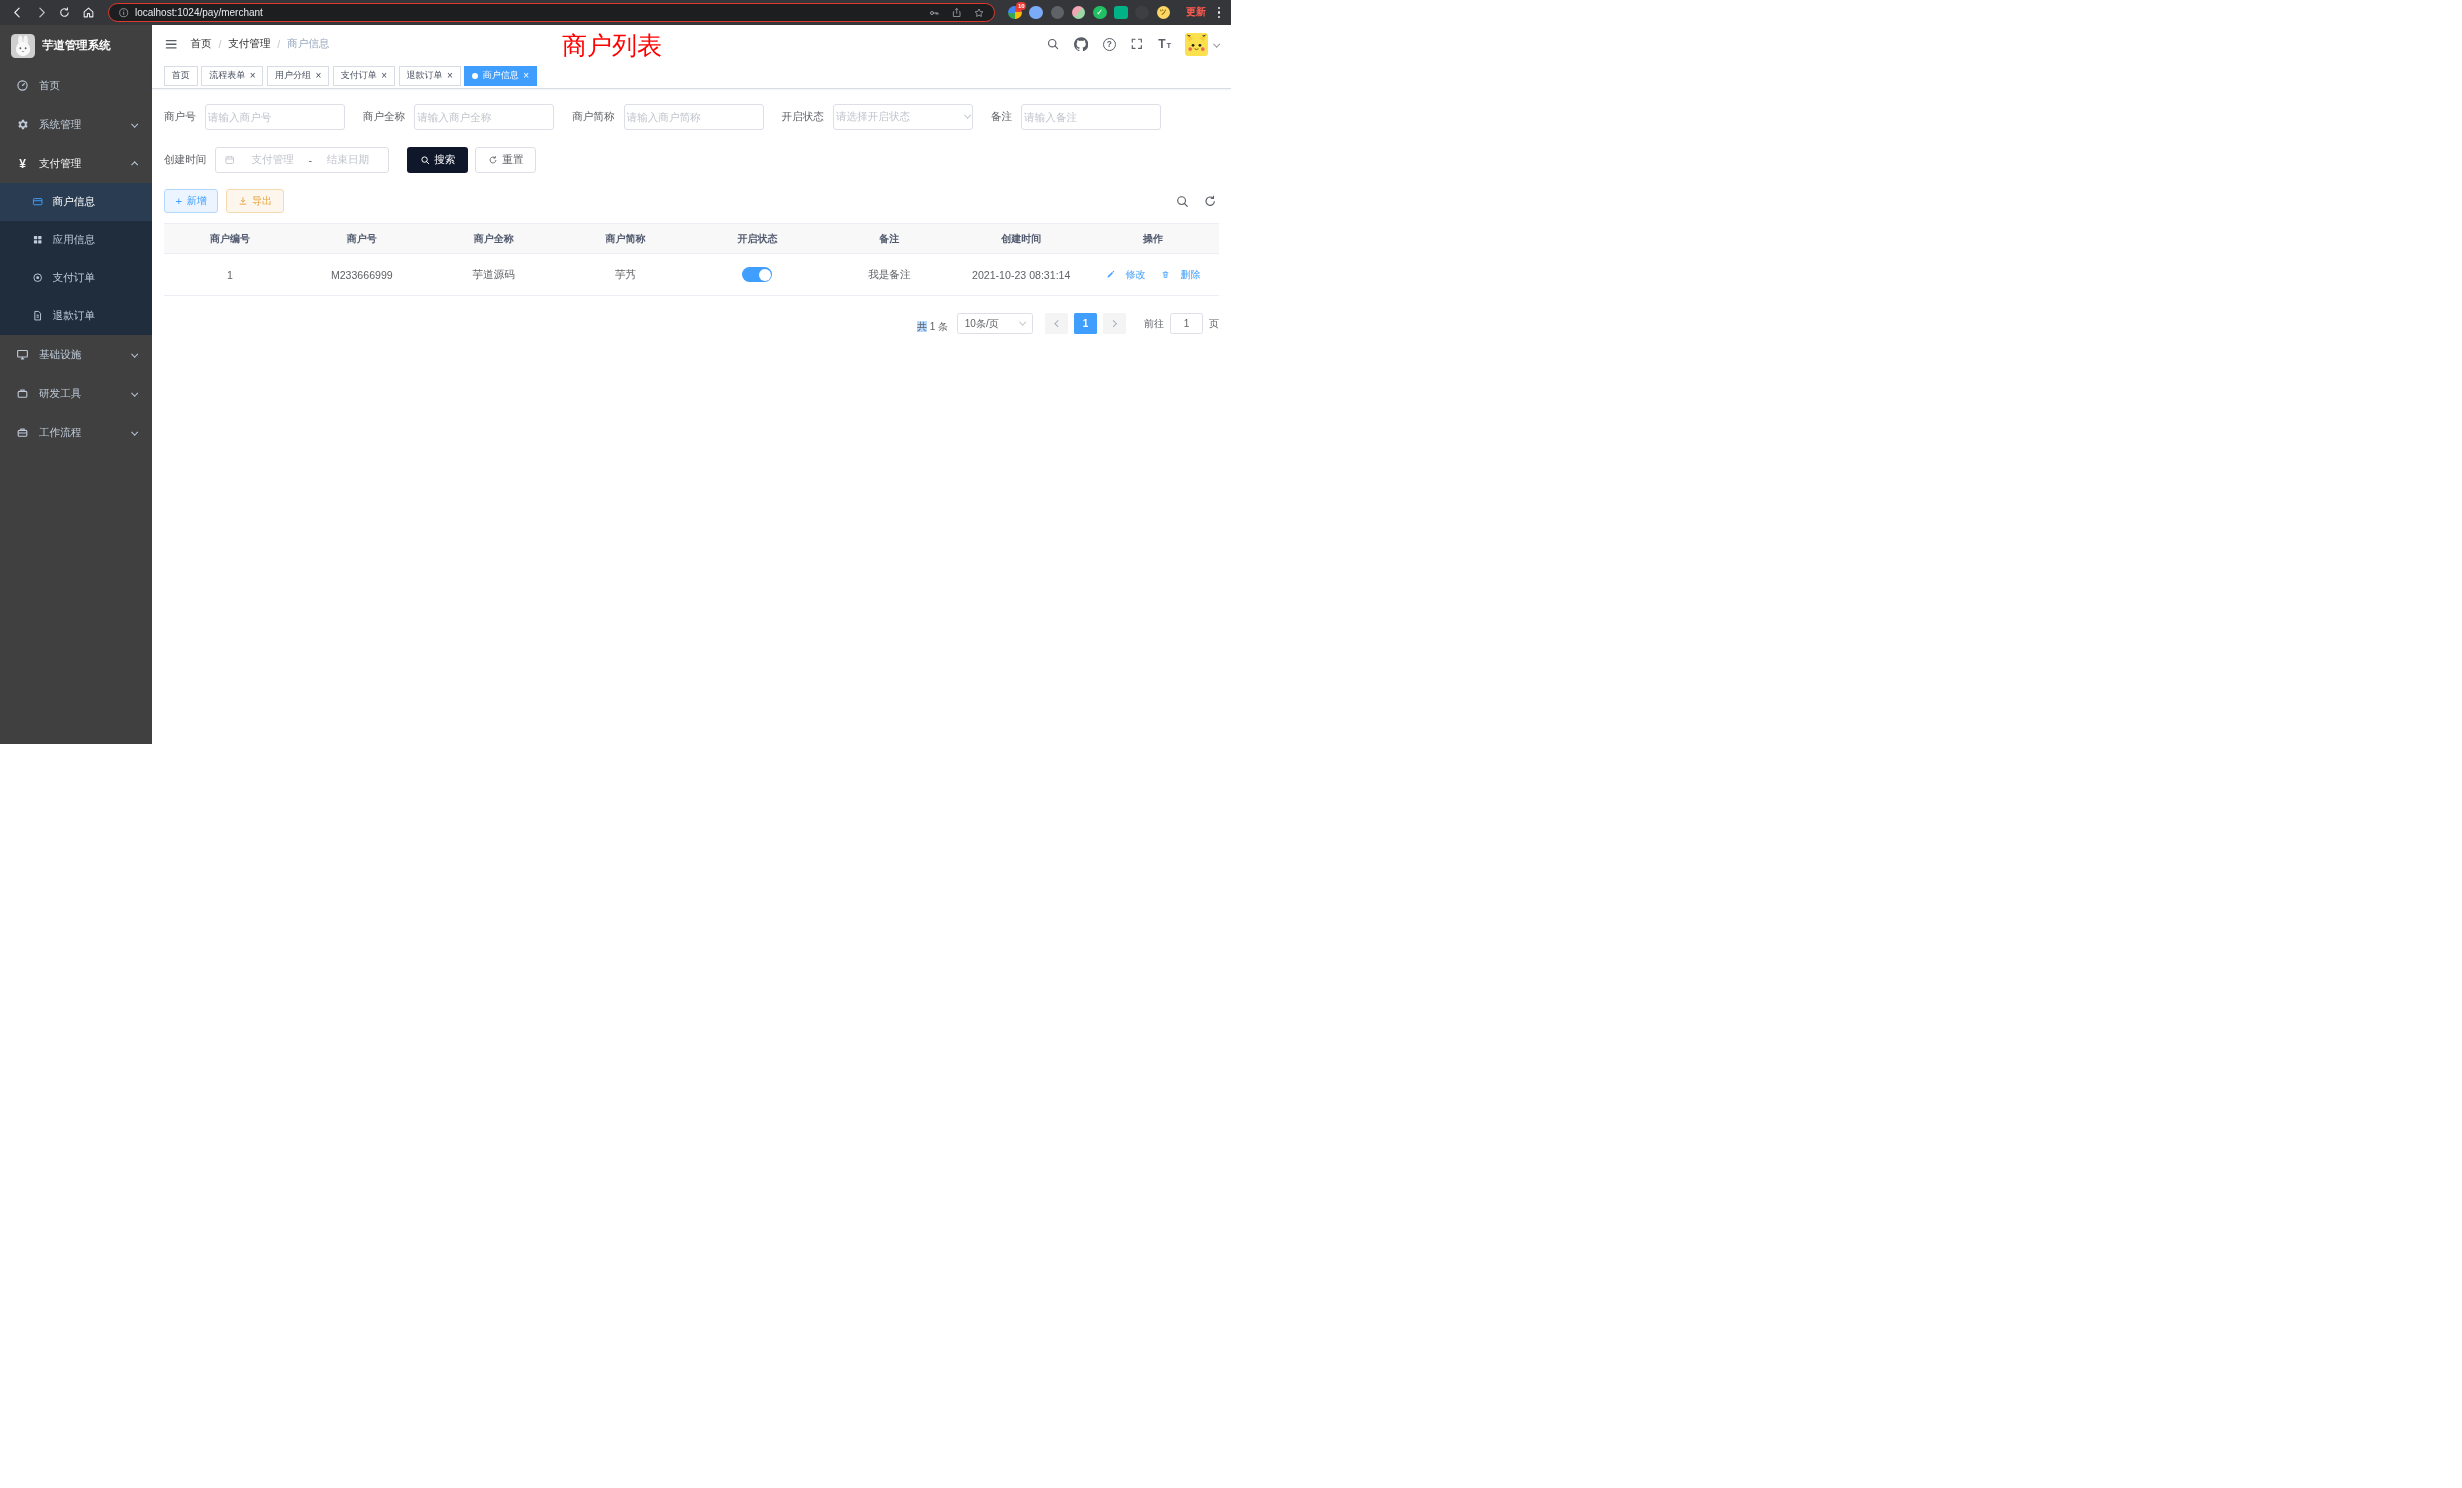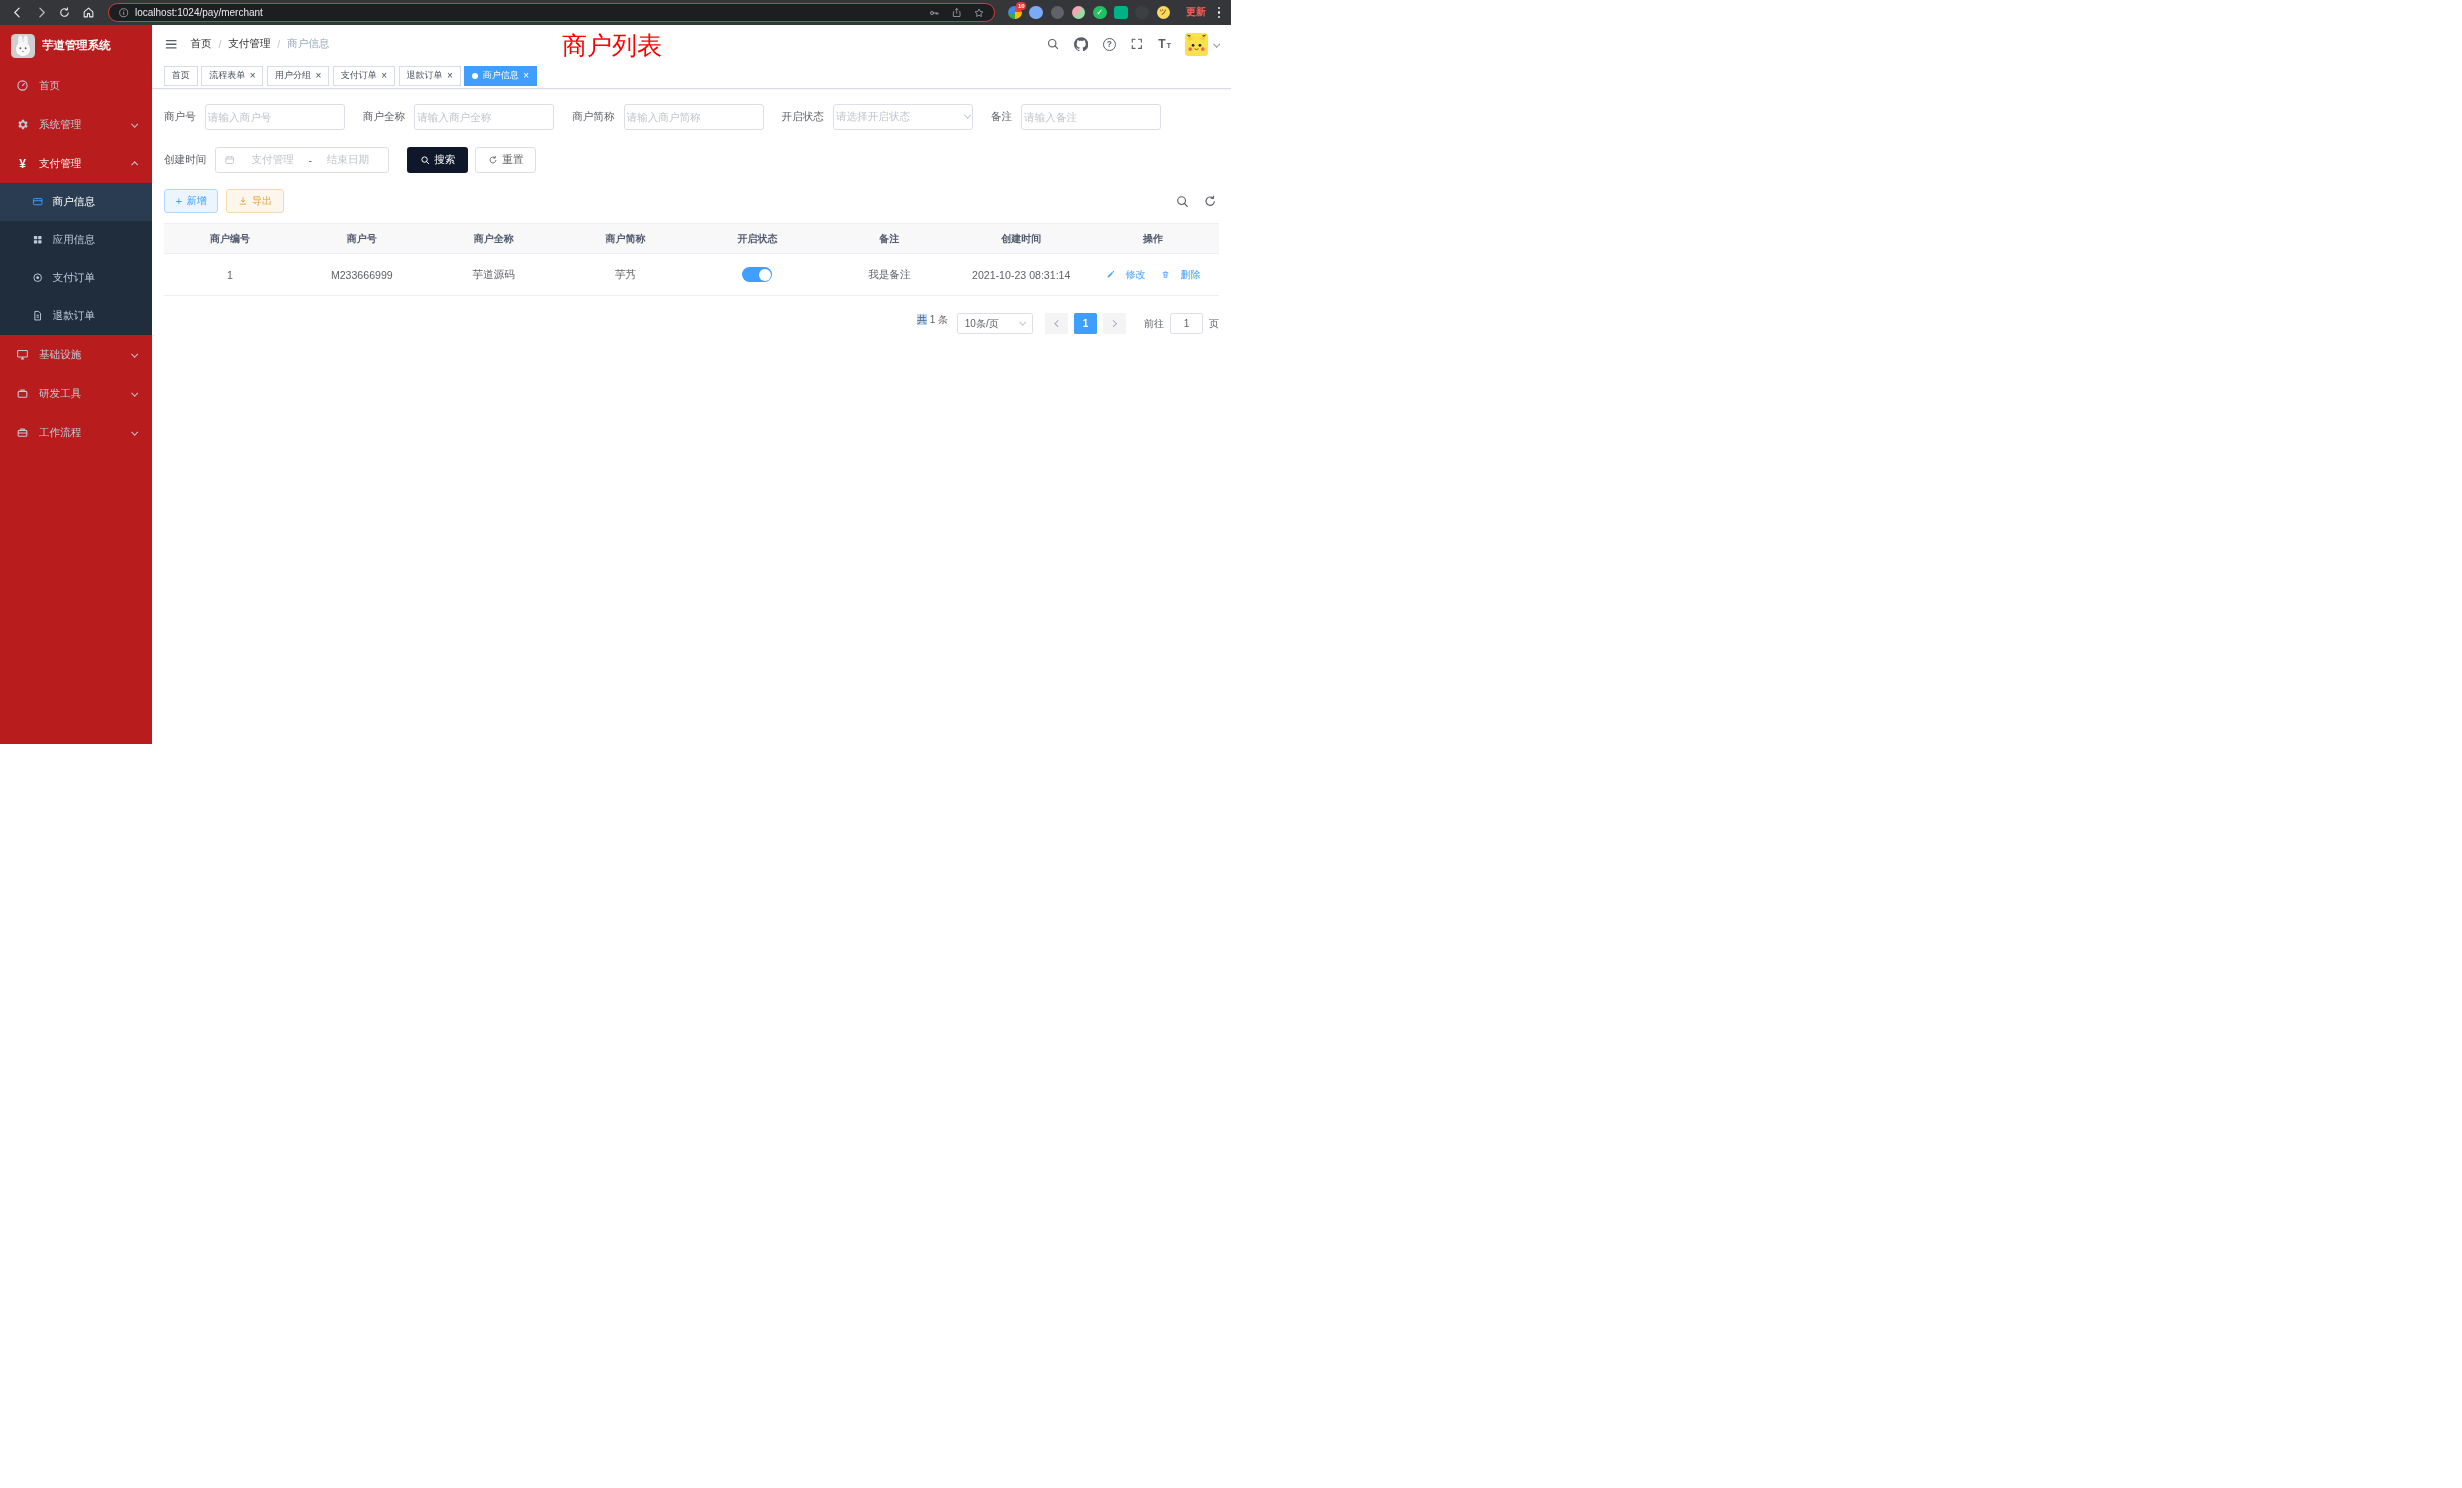--- a/index.html
+++ b/index.html
@@ -20,21 +20,21 @@
   .ext .glyph { position:absolute; inset:0; display:flex; align-items:center; justify-content:center; color:#fff; font-size:8.3px; font-weight:700; }
   .badge { position:absolute; top:-3.8px; right:-4.5px; background:#e53935; color:#fff; font-size:6px; line-height:8.3px; min-width:10px; text-align:center; border-radius:4.5px; padding:0 1.5px; font-weight:700; }
   .update-label { color:#ff5b50; font-size:10px; font-weight:600; margin-left:16px; cursor:pointer; white-space:nowrap; }
   .kebab { display:flex; flex-direction:column; gap:1.9px; margin-left:9px; padding:3px; cursor:pointer; }
   .kebab i { width:2.3px; height:2.3px; border-radius:50%; background:#e8eaed; }
 
   
   .app { display:flex; height:719px; }
 
   
-  .sidebar { width:152px; flex:0 0 auto; background:#b91c1c; color:#bfcbd9; overflow:hidden; }
+  .sidebar { width:152px; flex:0 0 auto; background:#404040; color:#bfcbd9; overflow:hidden; }
   .logo { display:flex; align-items:center; gap:7.6px; padding:7.6px 10.6px; height:41px; cursor:pointer; }
   .logo-title { color:#fff; font-size:11.4px; font-weight:700; white-space:nowrap; }
   .menu-item { height:39px; display:flex; align-items:center; padding:0 13.6px 0 15px; font-size:10.6px; position:relative; cursor:pointer; white-space:nowrap; }
   .menu-item .micon { width:15px; margin-right:9px; display:flex; justify-content:center; align-items:center; color:#bfcbd9; font-size:12px; }
   .menu-item .mchev { position:absolute; right:15px; color:#bfcbd9; }
   .menu-item.parent-open { color:#f4f4f5; }
   .submenu { background:#1f2d3d; }
   .submenu .menu-item { height:38px; padding-left:30px; }
   .submenu .menu-item .micon { margin-right:7.6px; font-size:10.6px; }
   .submenu .menu-item.active { background:#2a3c52; color:#ffffff; }
@@ -95,21 +95,21 @@
 
   
   table { width:100%; border-collapse:collapse; table-layout:fixed; }
   thead th { background:#f8f8f9; height:30px; font-size:10px; color:#515a6e; font-weight:700; text-align:center; border-top:0.8px solid #ebeef5; border-bottom:0.8px solid #ebeef5; }
   tbody td { height:42px; text-align:center; font-size:10.6px; color:#606266; border-bottom:0.8px solid #ebeef5; }
   .switch { width:30px; height:15px; border-radius:7.6px; background:#409eff; position:relative; display:inline-block; vertical-align:middle; cursor:pointer; }
   .switch::after { content:""; position:absolute; right:1.5px; top:1.5px; width:12px; height:12px; border-radius:50%; background:#fff; }
   .op-link { color:#409eff; font-size:10px; display:inline-flex; align-items:center; gap:11px; margin:0 6px; cursor:pointer; }
 
   
-  .pager { display:flex; align-items:flex-start; justify-content:flex-end; margin-top:16.7px; font-size:10px; color:#606266; }
+  .pager { display:flex; align-items:flex-end; justify-content:flex-end; margin-top:16.7px; font-size:10px; color:#606266; }
   .pg-total { display:inline-block; margin-right:9px; }
   .pg-total::first-letter { background:#b8d8ff; }
   .pg-size { width:76px; height:21px; border:0.8px solid #dcdfe6; border-radius:2.3px; display:flex; align-items:center; justify-content:space-between; padding:0 6.8px; margin-right:9px; cursor:pointer; }
   .pg-size .chev { color:#c0c4cc; }
   .pg-btn { min-width:23px; height:21px; background:#f4f4f5; border-radius:1.5px; display:flex; align-items:center; justify-content:center; margin:0 3px; cursor:pointer; color:#a4adba; }
   .pg-btn.active { background:#409eff; color:#fff; font-weight:600; }
   .pg-goto { display:flex; align-items:center; gap:6px; margin-left:15px; }
   .pg-goto input { width:33px; height:21px; border:0.8px solid #dcdfe6; border-radius:2.3px; text-align:center; font-size:10px; color:#606266; }
 </style>
 </head>

